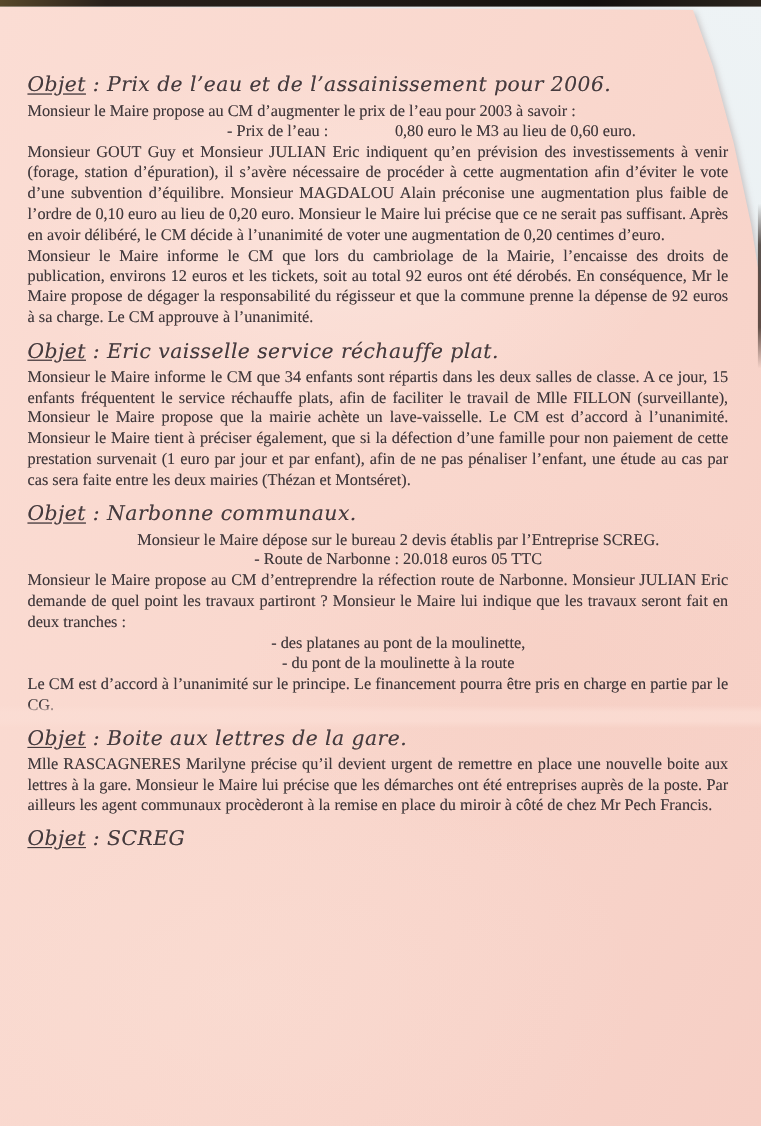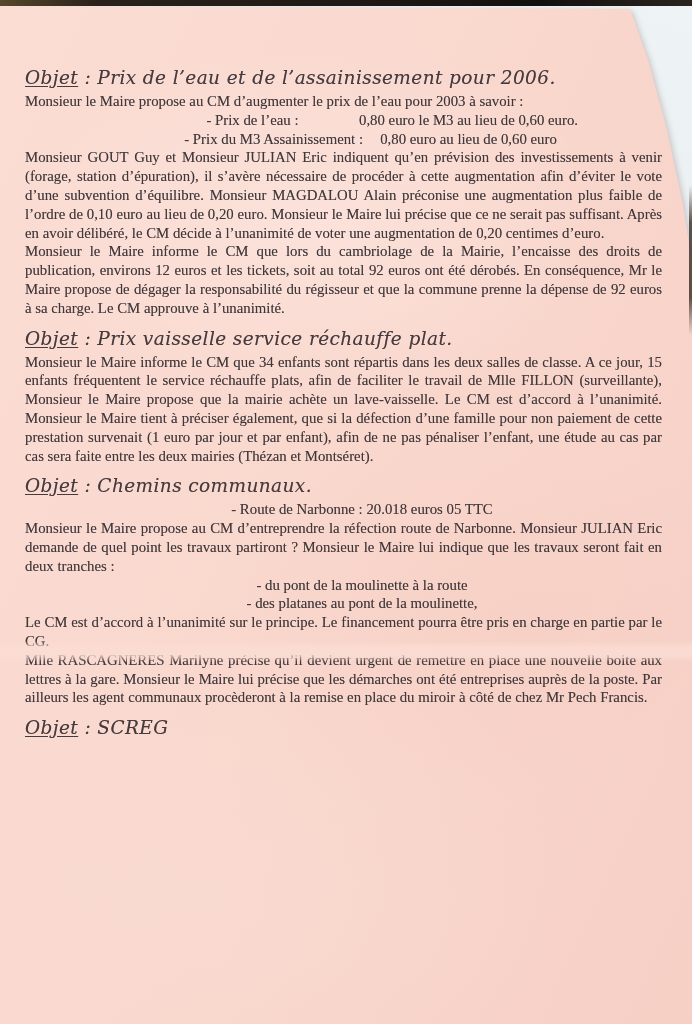--- a/index.html
+++ b/index.html
@@ -94,43 +94,44 @@
   <div class="scanner-bg"></div>
 
   <div class="paper-wrap">
     <div class="paper">
       <div class="content">
 
         <div class="section">
           <h2 class="objet-heading"><span class="objet-label">Objet</span><span class="objet-sep"> : </span><span class="objet-title">Prix de l’eau et de l’assainissement pour 2006.</span></h2>
           <p class="p">Monsieur le Maire propose au CM d’augmenter le prix de l’eau pour 2003 à savoir :</p>
           <p class="p noj"><span class="pair-label">- Prix de l’eau :</span><span>0,80 euro le M3 au lieu de 0,60 euro.</span></p>
-          <p class="p noj"><span class="pair-label">- Prix du M3 Assainissement :</span><span>0,80 euro au lieu de 0,60 euro</span></p>
           <p class="p">Monsieur GOUT Guy et Monsieur JULIAN Eric indiquent qu’en prévision des investissements à venir (forage, station d’épuration), il s’avère nécessaire de procéder à cette augmentation afin d’éviter le vote d’une subvention d’équilibre. Monsieur MAGDALOU Alain préconise une augmentation plus faible de l’ordre de 0,10 euro au lieu de 0,20 euro. Monsieur le Maire lui précise que ce ne serait pas suffisant.  Après en avoir délibéré, le CM décide à l’unanimité de voter une augmentation de 0,20 centimes d’euro.</p>
         </div>
 
         <div class="section">
           <p class="p">Monsieur le Maire informe le CM que lors du cambriolage de la Mairie, l’encaisse des droits de publication, environs 12 euros et les tickets, soit au total 92 euros ont été dérobés. En conséquence, Mr le Maire propose de dégager la responsabilité du régisseur et que la commune prenne la dépense de 92 euros à sa charge. Le CM approuve à l’unanimité.</p>
         </div>
 
         <div class="section">
-          <h2 class="objet-heading"><span class="objet-label">Objet</span><span class="objet-sep"> : </span><span class="objet-title">Prix vaisselle service réchauffe plat.</span></h2>
+          <h2 class="objet-heading"><span class="objet-label">Objet</span><span class="objet-sep"> : </span><span class="objet-title">Eric vaisselle service réchauffe plat.</span></h2>
           <p class="p">Monsieur le Maire informe le CM que 34 enfants sont répartis dans les deux salles de classe. A ce jour, 15 enfants fréquentent le service réchauffe plats, afin de faciliter le travail de Mlle FILLON (surveillante), Monsieur le Maire propose que la mairie achète un lave-vaisselle. Le CM est d’accord à l’unanimité. Monsieur le Maire tient à préciser également, que si la défection d’une famille pour non paiement de cette prestation survenait (1 euro par jour et par enfant), afin de ne pas pénaliser l’enfant, une étude au cas par cas sera faite entre les deux mairies (Thézan et Montséret).</p>
         </div>
 
         <div class="section">
-          <h2 class="objet-heading"><span class="objet-label">Objet</span><span class="objet-sep"> : </span><span class="objet-title">Chemins communaux.</span></h2>
+          <h2 class="objet-heading"><span class="objet-label">Objet</span><span class="objet-sep"> : </span><span class="objet-title">Narbonne communaux.</span></h2>
+          <p class="p noj">Monsieur le Maire dépose sur le bureau 2 devis établis par l’Entreprise SCREG.</p>
           <p class="p noj">- Route de Narbonne : 20.018 euros 05 TTC</p>
           <p class="p">Monsieur le Maire propose au CM d’entreprendre la réfection route de Narbonne. Monsieur JULIAN Eric demande de quel point les travaux partiront ? Monsieur le Maire lui indique que les travaux seront fait en deux tranches :</p>
+          <p class="p noj">- des platanes au pont de la moulinette,</p>
           <p class="p noj">- du pont de la moulinette à la route</p>
-          <p class="p noj">- des platanes au pont de la moulinette,</p>
           <p class="p">Le CM est d’accord à l’unanimité sur le principe. Le financement pourra être pris en charge en partie par le CG.</p>
         </div>
 
         <div class="section">
+          <h2 class="objet-heading"><span class="objet-label">Objet</span><span class="objet-sep"> : </span><span class="objet-title">Boite aux lettres de la gare.</span></h2>
           <p class="p">Mlle RASCAGNERES Marilyne précise qu’il devient urgent de remettre en place une nouvelle boite aux lettres à la gare. Monsieur le Maire lui précise que les démarches ont été entreprises auprès de la poste. Par ailleurs les agent communaux procèderont à la remise en place du miroir à côté de chez Mr Pech Francis.</p>
         </div>
 
         <div class="section">
           <h2 class="objet-heading"><span class="objet-label">Objet</span><span class="objet-sep"> : </span><span class="objet-title">SCREG</span></h2>
         </div>
 
       </div>
     </div>
   </div>

